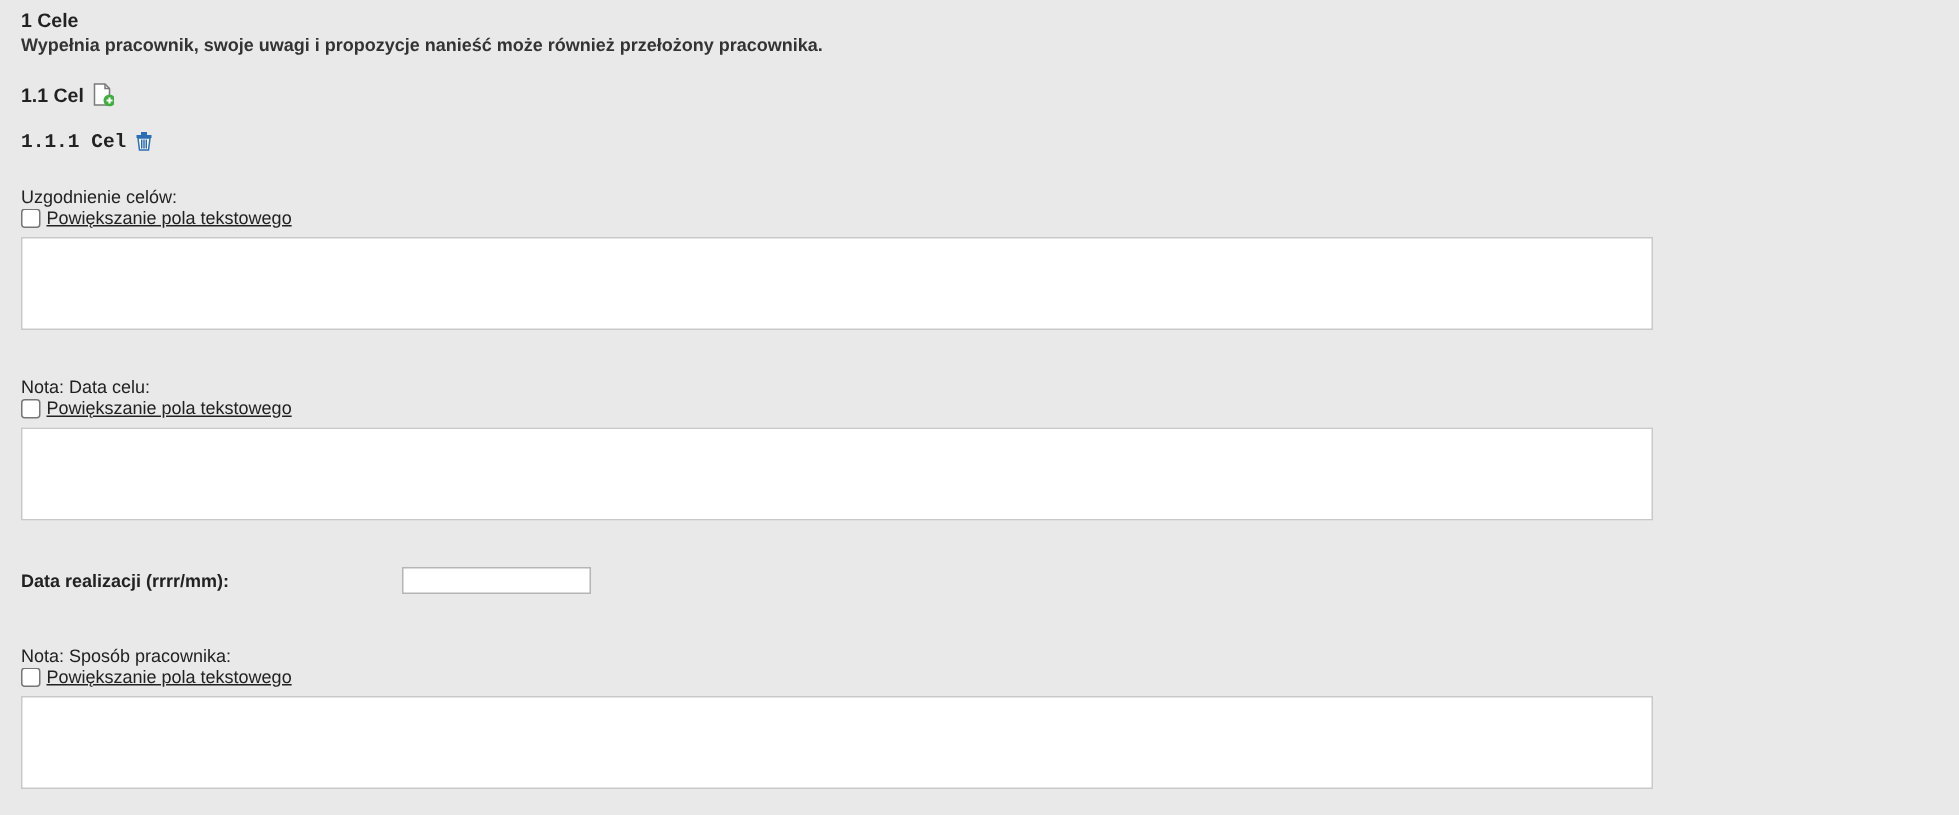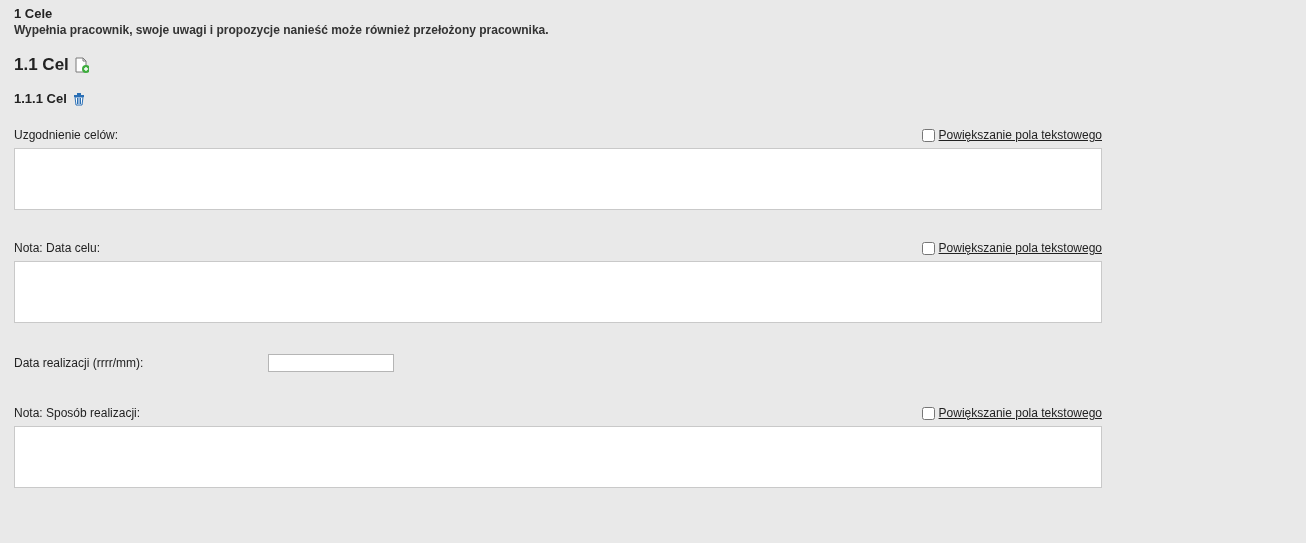--- a/index.html
+++ b/index.html
@@ -27,29 +27,30 @@
     margin: 0 0 18px 0;
     font-weight: bold;
   }
   .h2-row {
     display: flex;
     align-items: center;
     gap: 6px;
     margin: 0 0 16px 0;
   }
   .h2 {
-    font-size: 17px;
+    font-size: 13px;
     font-weight: bold;
     color: #222;
   }
   .h3-row {
     display: flex;
-    align-items: center;
+    align-items: flex-start;
     gap: 6px;
     margin: 0 0 22px 0;
+    font-family: Liberation Mono, monospace;
   }
   .h3 {
     font-size: 13px;
     font-weight: bold;
     color: #222;
   }
   .icon-svg {
     display: block;
   }
   .icon-btn {
@@ -61,22 +62,23 @@
     border: none;
     background: transparent;
   }
 
   .field-block {
     margin-bottom: 28px;
   }
   .field-head {
     display: flex;
     justify-content: space-between;
-    align-items: flex-end;
+    align-items: flex-start;
     margin-bottom: 6px;
+    flex-direction: column;
   }
   .field-label {
     font-size: 12px;
     color: #222;
   }
   .expand-wrap {
     display: flex;
     align-items: center;
     gap: 4px;
     font-size: 12px;
@@ -103,20 +105,21 @@
 
   .date-row {
     display: flex;
     align-items: center;
     margin: 6px 0 34px 0;
   }
   .date-label {
     font-size: 12px;
     color: #222;
     width: 254px;
+    font-weight: bold;
   }
   .date-input {
     width: 126px;
     height: 18px;
     border: 1px solid #b5b5b5;
     background: #fff;
     box-sizing: border-box;
     font-family: inherit;
     font-size: 12px;
     padding: 0 4px;
@@ -178,21 +181,21 @@
     <textarea class="ta" style=""></textarea>
   </div>
 
   <div class="date-row">
     <span class="date-label">Data realizacji (rrrr/mm):</span>
     <input type="text" class="date-input" value="" style="">
   </div>
 
   <div class="field-block" style="margin-bottom:0">
     <div class="field-head">
-      <span class="field-label">Nota: Sposób realizacji:</span>
+      <span class="field-label">Nota: Sposób pracownika:</span>
       <label class="expand-wrap">
         <input type="checkbox" style="">
         <span>Powiększanie pola tekstowego</span>
       </label>
     </div>
     <textarea class="ta" style=""></textarea>
   </div>
 
 </div>
 

